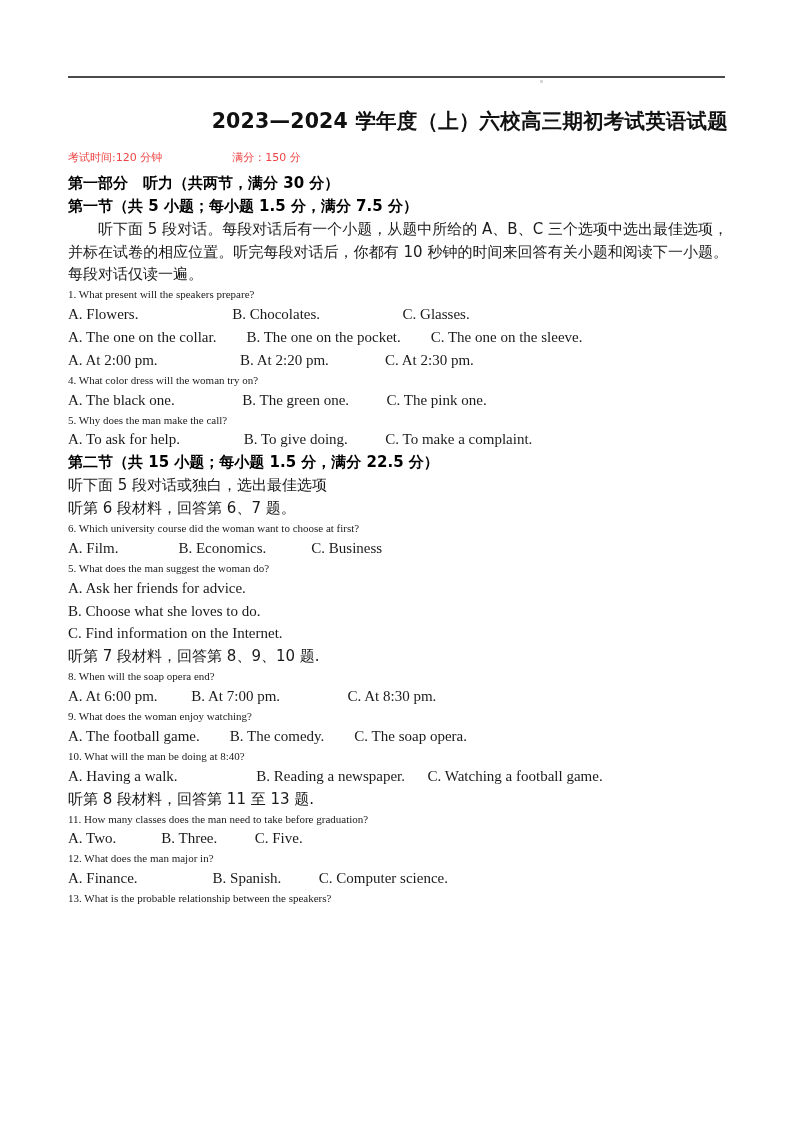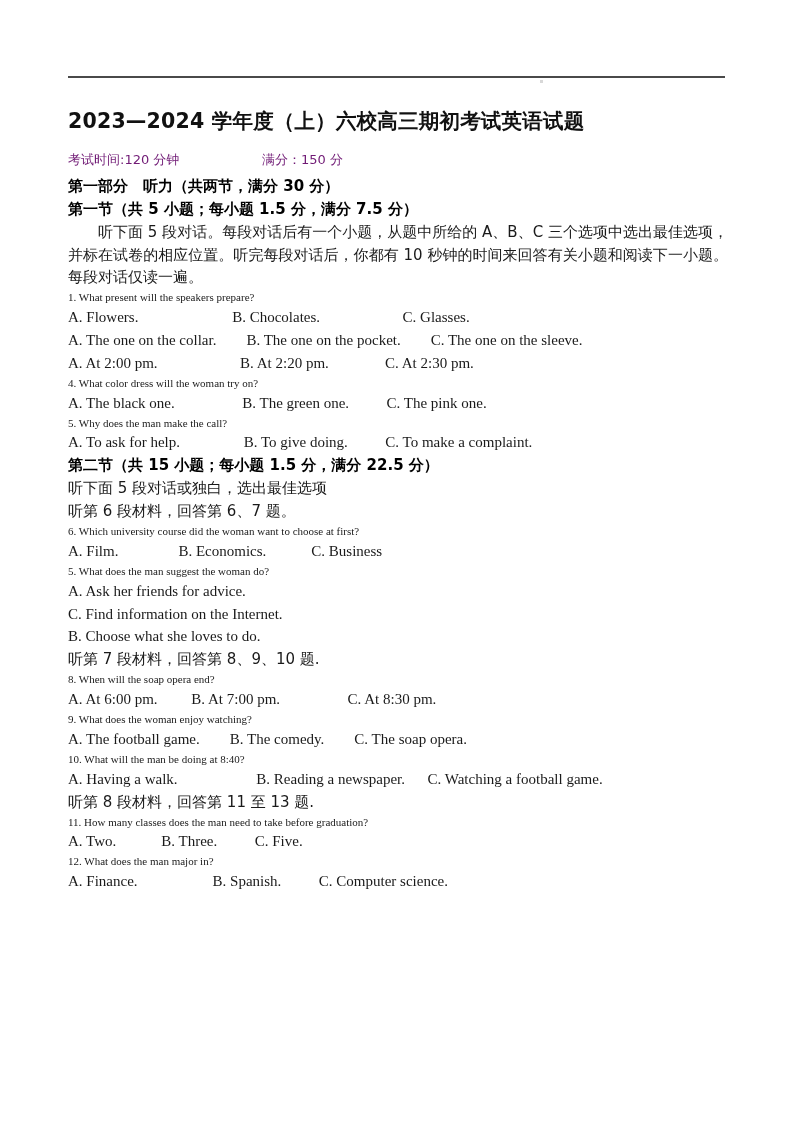--- a/index.html
+++ b/index.html
@@ -48,33 +48,33 @@
     position: absolute;
     left: 68px;
     top: 108px;
     width: 660px;
   }
 
   .doc-title {
     font-family: "Liberation Serif", "DejaVu Serif", serif;
     font-size: 20.5px;
     font-weight: bold;
-    text-align: left;
+    text-align: right;
     letter-spacing: 0.2px;
     margin: 0 0 14px 0;
     line-height: 1.35;
     color: #111;
   }
 
   .meta-line {
-    font-size: 13px;
+    font-size: 11px;
     margin: 12px 0 6px 0;
     line-height: 1.5;
     white-space: pre;
-    color: #701a75;
+    color: #ef4444;
   }
 
   .section-heading {
     font-size: 15px;
     font-weight: bold;
     margin: 0;
     line-height: 1.52;
     white-space: pre;
     color: #000;
   }
@@ -153,30 +153,31 @@
     <div class="section-heading cjk">第二节（共 15 小题；每小题 1.5 分，满分 22.5 分）</div>
 
     <div class="line cjk">听下面 5 段对话或独白，选出最佳选项</div>
 
     <div>
       <div class="line cjk">听第 6 段材料，回答第 6、7 题。</div>
       <div class="q-line">6. Which university course did the woman want to choose at first?</div>
       <div class="opt-line">A. Film.                B. Economics.            C. Business</div>
       <div class="q-line">5. What does the man suggest the woman do?</div>
       <div class="opt-line">A. Ask her friends for advice.</div>
+      <div class="opt-line">B. Choose what she loves to do.</div>
       <div class="opt-line">C. Find information on the Internet.</div>
-      <div class="opt-line">B. Choose what she loves to do.</div>
       <div class="line cjk">听第 7 段材料，回答第 8、9、10 题.</div>
       <div class="q-line">8. When will the soap opera end?</div>
       <div class="opt-line">A. At 6:00 pm.         B. At 7:00 pm.                  C. At 8:30 pm.</div>
       <div class="q-line">9. What does the woman enjoy watching?</div>
       <div class="opt-line">A. The football game.        B. The comedy.        C. The soap opera.</div>
       <div class="q-line">10. What will the man be doing at 8:40?</div>
       <div class="opt-line">A. Having a walk.                     B. Reading a newspaper.      C. Watching a football game.</div>
       <div class="line cjk">听第 8 段材料，回答第 11 至 13 题.</div>
       <div class="q-line">11. How many classes does the man need to take before graduation?</div>
       <div class="opt-line">A. Two.            B. Three.          C. Five.</div>
       <div class="q-line">12. What does the man major in?</div>
       <div class="opt-line">A. Finance.                    B. Spanish.          C. Computer science.</div>
+      <div class="q-line">13. What is the probable relationship between the speakers?</div>
     </div>
 
   </div>
 </div>
 
 </body></html>

